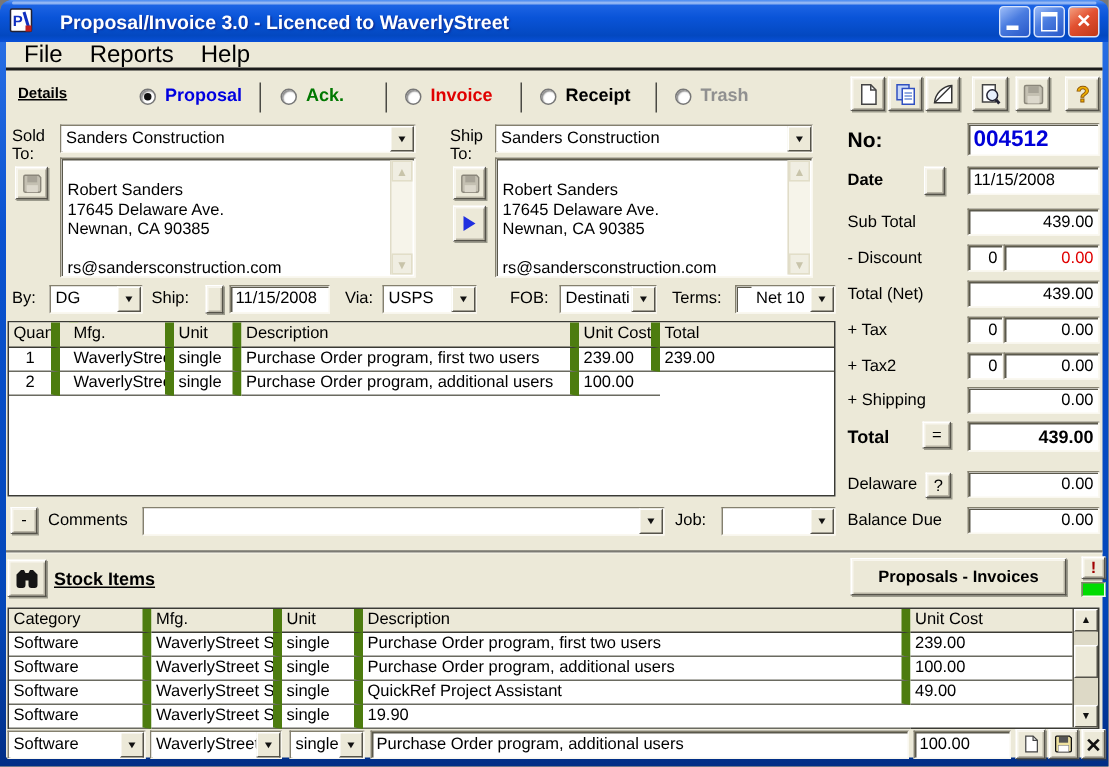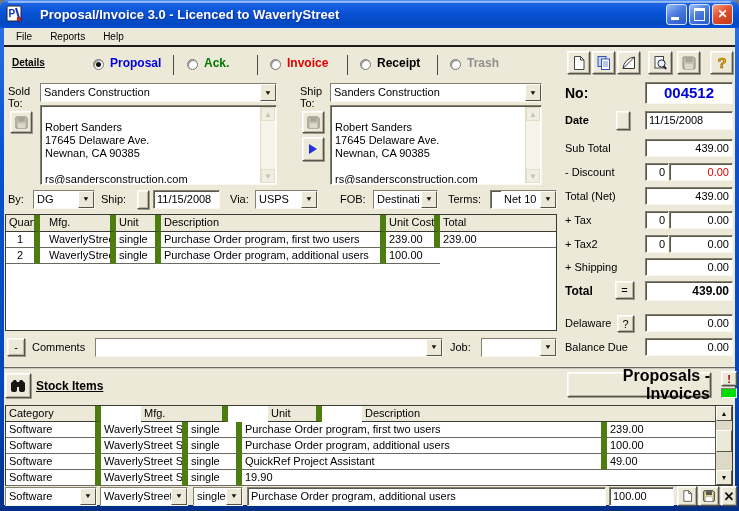--- a/index.html
+++ b/index.html
@@ -20,21 +20,21 @@
       display:flex; align-items:center; justify-content:center; position:relative; }
   .wbtn.min,.wbtn.max { background:linear-gradient(145deg,#9CBCF8 0%,#4A7CE0 45%,#2858C8 100%); }
   .wbtn.close { background:linear-gradient(145deg,#F4A080 0%,#E25030 45%,#C03818 100%); }
   .wbtn.min::after { content:""; position:absolute; left:4px; bottom:4px; width:8px; height:3px; background:#fff; }
   .wbtn.max::after { content:""; width:9px; height:9px; border:1px solid #fff; border-top:3px solid #fff; }
   .wbtn.close::after { content:"\2715"; color:#fff; font-size:12px; font-weight:bold; }
   
   .bodyarea { position:absolute; left:4px; right:4px; top:28px; bottom:6px; background:#ECE9D8; }
   .menubar { height:19px; display:flex; align-items:center; padding-left:3px;
       border-bottom:2px solid #1C1C1C; }
-  .mitem { font-size:10px; padding:2px 9px; }
+  .mitem { font-size:16px; padding:2px 9px; }
   .main { position:absolute; left:0; right:0; top:21px; bottom:0; }
   
   .lbl { position:absolute; font-size:11px; color:#000; white-space:nowrap; }
   .bold { font-weight:bold; }
   .sunken { background:#fff; border:1px solid; border-color:#84806E #FAF8F0 #FAF8F0 #84806E;
       box-shadow: inset 1px 1px 0 #5A584C; }
   .raised { background:#ECE9D8; border:1px solid; border-color:#FFFFFF #55534A #55534A #FFFFFF;
       box-shadow: inset 1px 1px 0 #F8F6EE, inset -1px -1px 0 #B8B4A4, 1px 1px 0 rgba(60,60,50,.45); }
   .btn { position:absolute; display:flex; align-items:center; justify-content:center;
       font-size:11px; cursor:default; }
@@ -237,21 +237,21 @@
 Newnan, CA 90385
 
 rs@sandersconstruction.com</span>
         <div class="mini-scroll">
           <span class="marrow up"></span>
           <span class="marrow down"></span>
         </div>
       </div>
 
       <span class="lbl bold" style="left:561px;top:36px;font-size:14px;">No:</span>
-      <div class="field sunken" style="left:641px;top:33px;width:88px;height:22px;font-size:15px;font-weight:bold;color:#0000D8;line-height:19px;text-align:center;">004512</div>
+      <div class="field sunken" style="left:641px;top:33px;width:88px;height:22px;font-size:15px;font-weight:bold;color:#0000D8;line-height:19px;">004512</div>
 
       <span class="lbl bold" style="left:561px;top:65px;">Date</span>
       <div class="btn raised" style="left:612px;top:62px;width:14px;height:19px;"></div>
       <div class="field sunken" style="left:641px;top:62px;width:88px;height:19px;">11/15/2008</div>
 
       <span class="lbl" style="left:561px;top:93px;">Sub Total</span>
       <div class="field sunken right" style="left:641px;top:90px;width:88px;height:18px;">439.00</div>
 
       <span class="lbl" style="left:561px;top:117px;">- Discount</span>
       <div class="field sunken right" style="left:641px;top:114px;width:24px;height:18px;">0</div>
@@ -348,26 +348,26 @@
       </div>
 
       <div class="sep" style="top:318px;"></div>
 
       <div class="btn raised" style="left:1px;top:324px;width:26px;height:25px;">
         <svg width="18" height="14" viewBox="0 0 18 14">
           <path d="M2 4 L5 1 H7 L8 3 H10 L11 1 H13 L16 4 V11 A2 2 0 0 1 14 13 H12 A2 2 0 0 1 10 11 V8 H8 V11 A2 2 0 0 1 6 13 H4 A2 2 0 0 1 2 11 Z" fill="#151515"></path>
         </svg>
       </div>
       <span class="lbl bold underline" style="left:32px;top:330px;font-size:12px;">Stock Items</span>
-      <div class="btn raised bold" style="left:563px;top:323px;width:144px;height:25px;font-size:16px;text-align:right;">Proposals - Invoices</div>
+      <div class="btn raised bold" style="left:563px;top:323px;width:144px;height:25px;font-size:11px;">Proposals - Invoices</div>
       <div class="btn raised" style="left:717px;top:322px;width:16px;height:15px;font-weight:bold;color:#A00000;">!</div>
       <div class="greenbox" style="left:717px;top:339px;width:16px;height:10px;"></div>
 
       <div class="tbl" style="left:1px;top:356px;width:728px;height:81px;">
-        <div class="trow thead" style="grid-template-columns:95px 87px 54px 365px 1fr;height:16px;gap:40px;">
+        <div class="trow thead" style="grid-template-columns:95px 87px 54px 365px 1fr;height:16px;">
           <span class="tcell">Category</span>
           <span class="tcell">Mfg.</span>
           <span class="tcell">Unit</span>
           <span class="tcell">Description</span>
           <span class="tcell">Unit Cost</span>
         </div>
         <div class="trow" style="grid-template-columns:95px 87px 54px 365px 1fr;height:16px;">
           <span class="tcell">Software</span>
           <span class="tcell">WaverlyStreet Sc</span>
           <span class="tcell">single</span>

